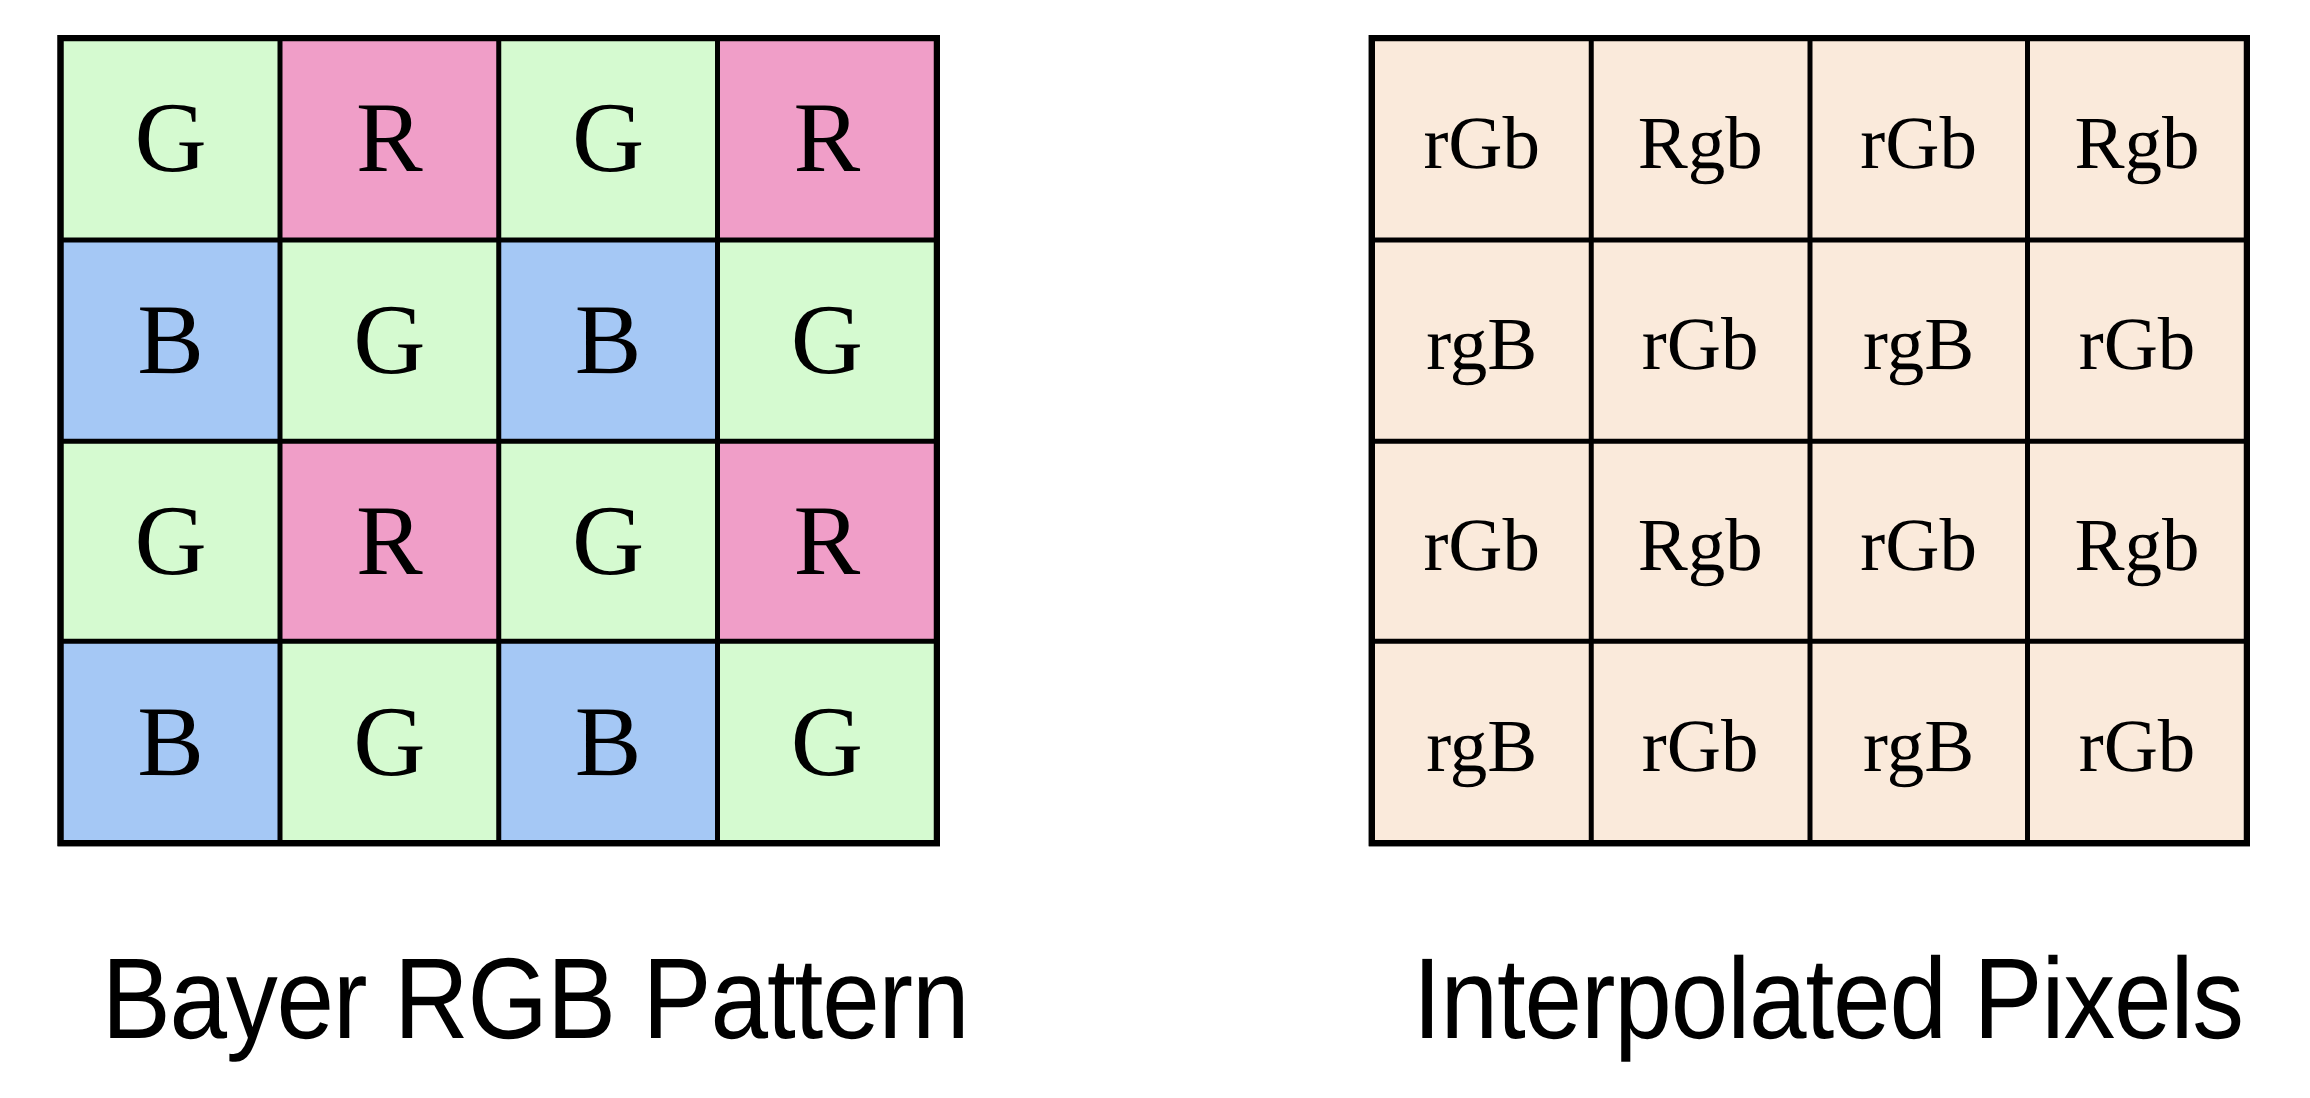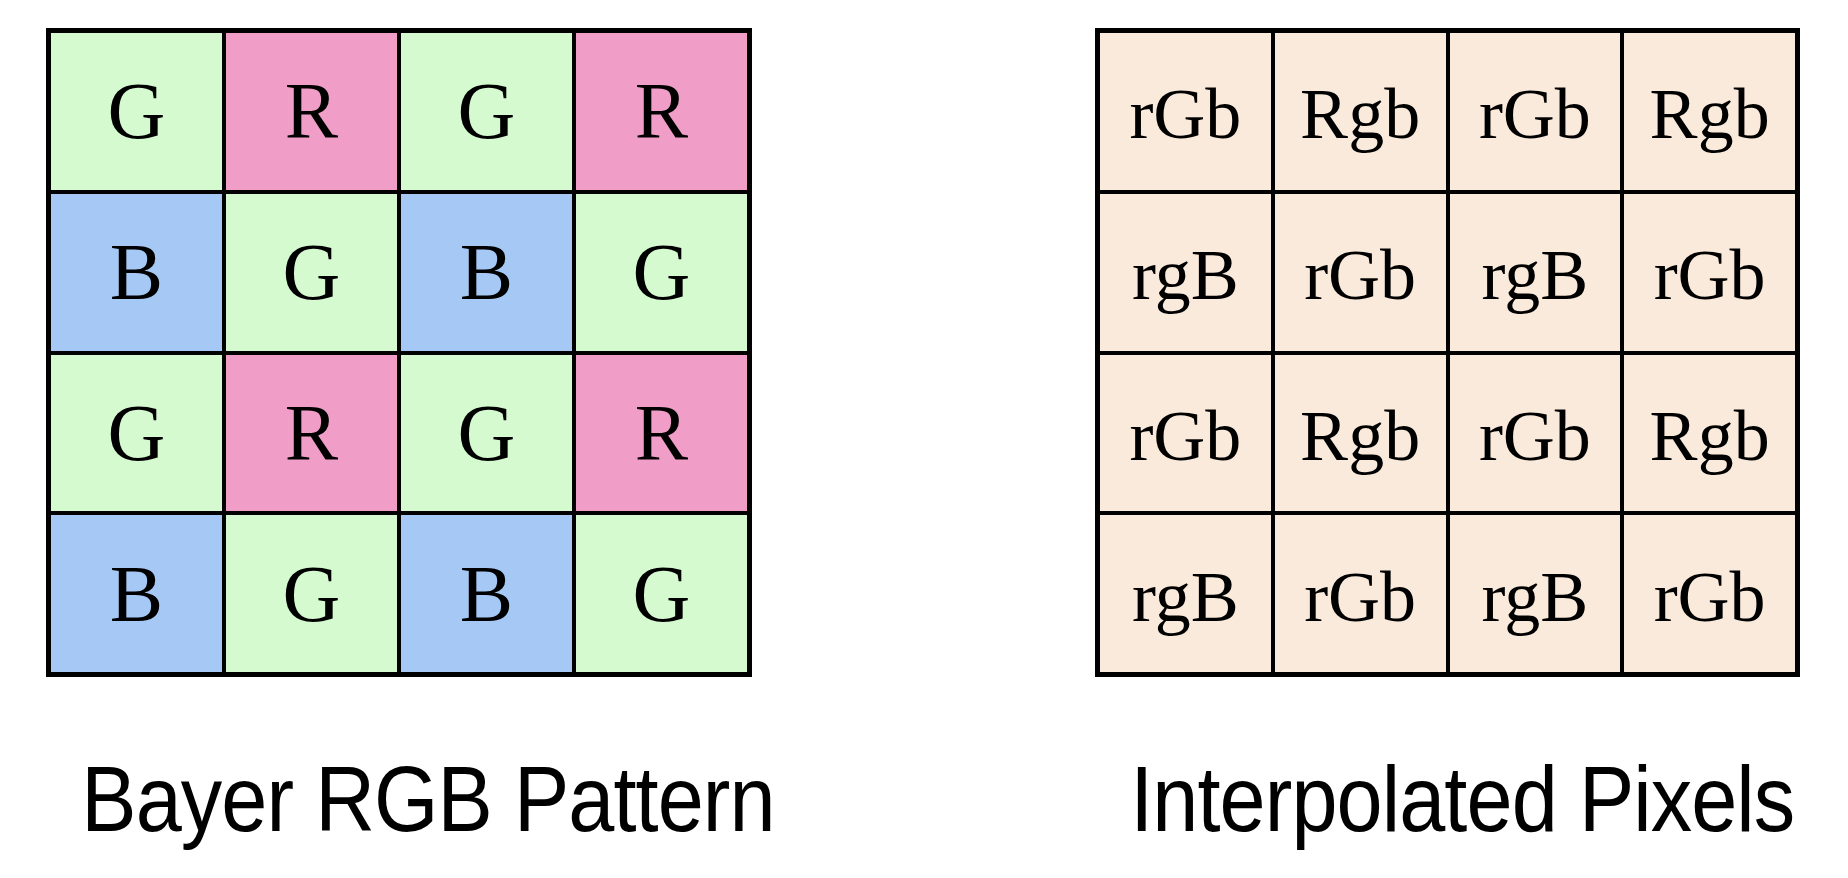--- a/index.html
+++ b/index.html
@@ -45,21 +45,21 @@
     align-items: center;
     justify-content: center;
     font-family: "Liberation Serif", serif;
     color: #000;
     line-height: 1;
   }
   #bayer-grid .cell {
     font-size: 80px;
   }
   #interp-grid .cell {
-    font-size: 72px;
+    font-size: 60px;
     padding-top: 6px;
     box-sizing: border-box;
   }
   .caption {
     position: absolute;
     top: 753px;
     text-align: center;
     font-size: 92px;
     font-weight: 400;
     line-height: 92px;

